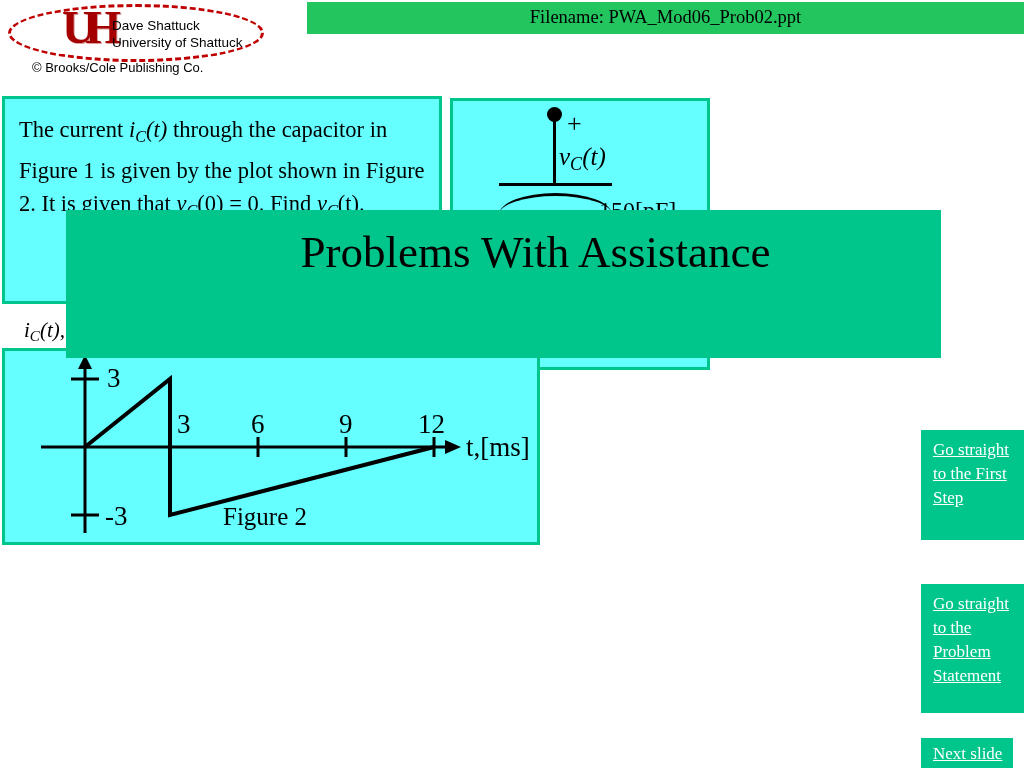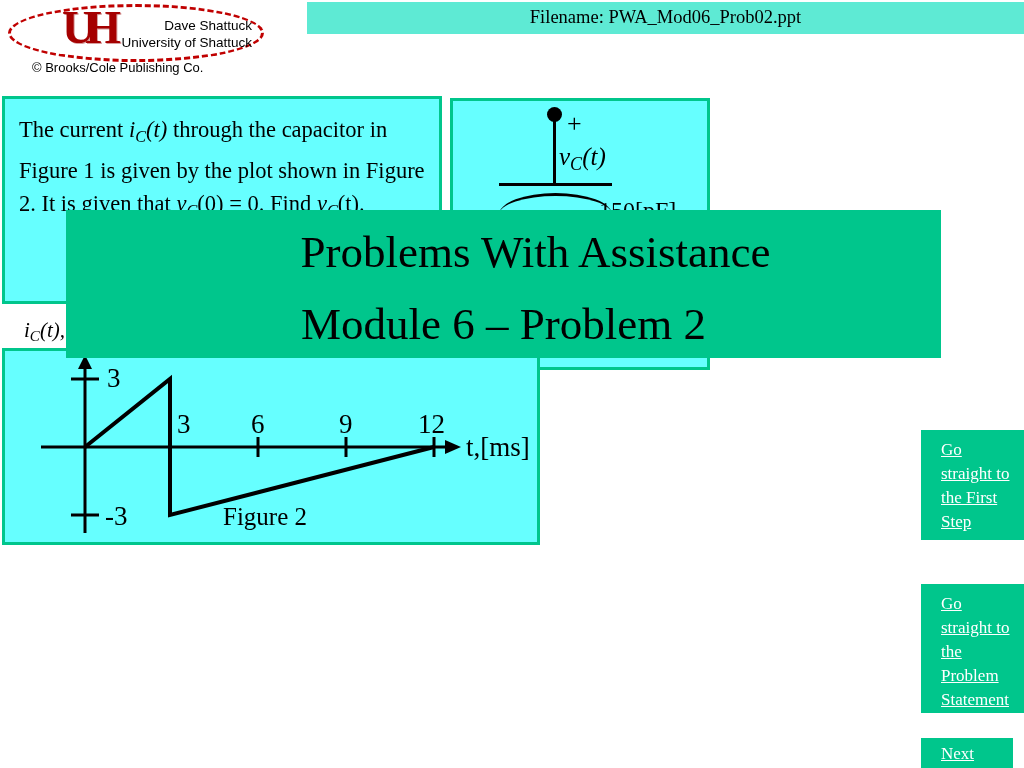--- a/index.html
+++ b/index.html
@@ -49,42 +49,42 @@
   }
   #logo-name-lines {
     position: absolute;
     left: 112px;
     top: 17px;
     width: 140px;
     font-family: "Liberation Sans", sans-serif;
     font-size: 13.5px;
     line-height: 17px;
     color: #000000;
-    text-align: right;
+    text-align: left;
   }
   #copyright-line {
     position: absolute;
     left: 32px;
     top: 60px;
     width: 220px;
     font-family: "Liberation Sans", sans-serif;
     font-size: 13px;
     color: #000000;
     text-align: left;
     white-space: nowrap;
   }
 
   
   #filename-banner {
     position: absolute;
     left: 307px;
     top: 2px;
     width: 717px;
     height: 32px;
-    background: #5eead4;
+    background: #22c55e;
   }
   #filename-text {
     position: absolute;
     left: 0;
     top: 5px;
     width: 100%;
     text-align: center;
     font-size: 18.5px;
     color: #000000;
     white-space: nowrap;
@@ -275,21 +275,21 @@
   #title-line2 { top: 88px; }
 
   
   .nav-box {
     position: absolute;
     background: #00c68c;
     font-family: "Liberation Serif", serif;
     font-size: 17px;
     line-height: 24px;
     color: #ffffff;
-    padding: 8px 10px 8px 20px;
+    padding: 8px 10px 8px 12px;
     box-sizing: border-box;
   }
   .nav-box span {
     text-decoration: underline;
   }
   #nav-first-step {
     left: 921px;
     top: 430px;
     width: 103px;
     height: 110px;
@@ -371,21 +371,20 @@
     <text x="413" y="82" font-family="Liberation Serif, serif" font-size="27" fill="#000">12</text>
     <text x="461" y="105" font-family="Liberation Serif, serif" font-size="27" fill="#000">t,[ms]</text>
   </svg>
   <div id="figure2-caption">Figure 2</div>
 </div>
 
 <div id="y-axis-label">i<span class="sub">C</span>(t),[mA]</div>
 
 <div id="title-overlay">
   <div id="title-line1">Problems With Assistance</div>
-  <div id="title-line2">Module 6 – Problem 2</div>
 </div>
 
 <div id="nav-first-step" class="nav-box">
   <span>Go straight to the First Step</span>
 </div>
 <div id="nav-problem-statement" class="nav-box">
   <span>Go straight to the Problem Statement</span>
 </div>
 <div id="nav-next-slide" class="nav-box">
   <span>Next slide</span>

